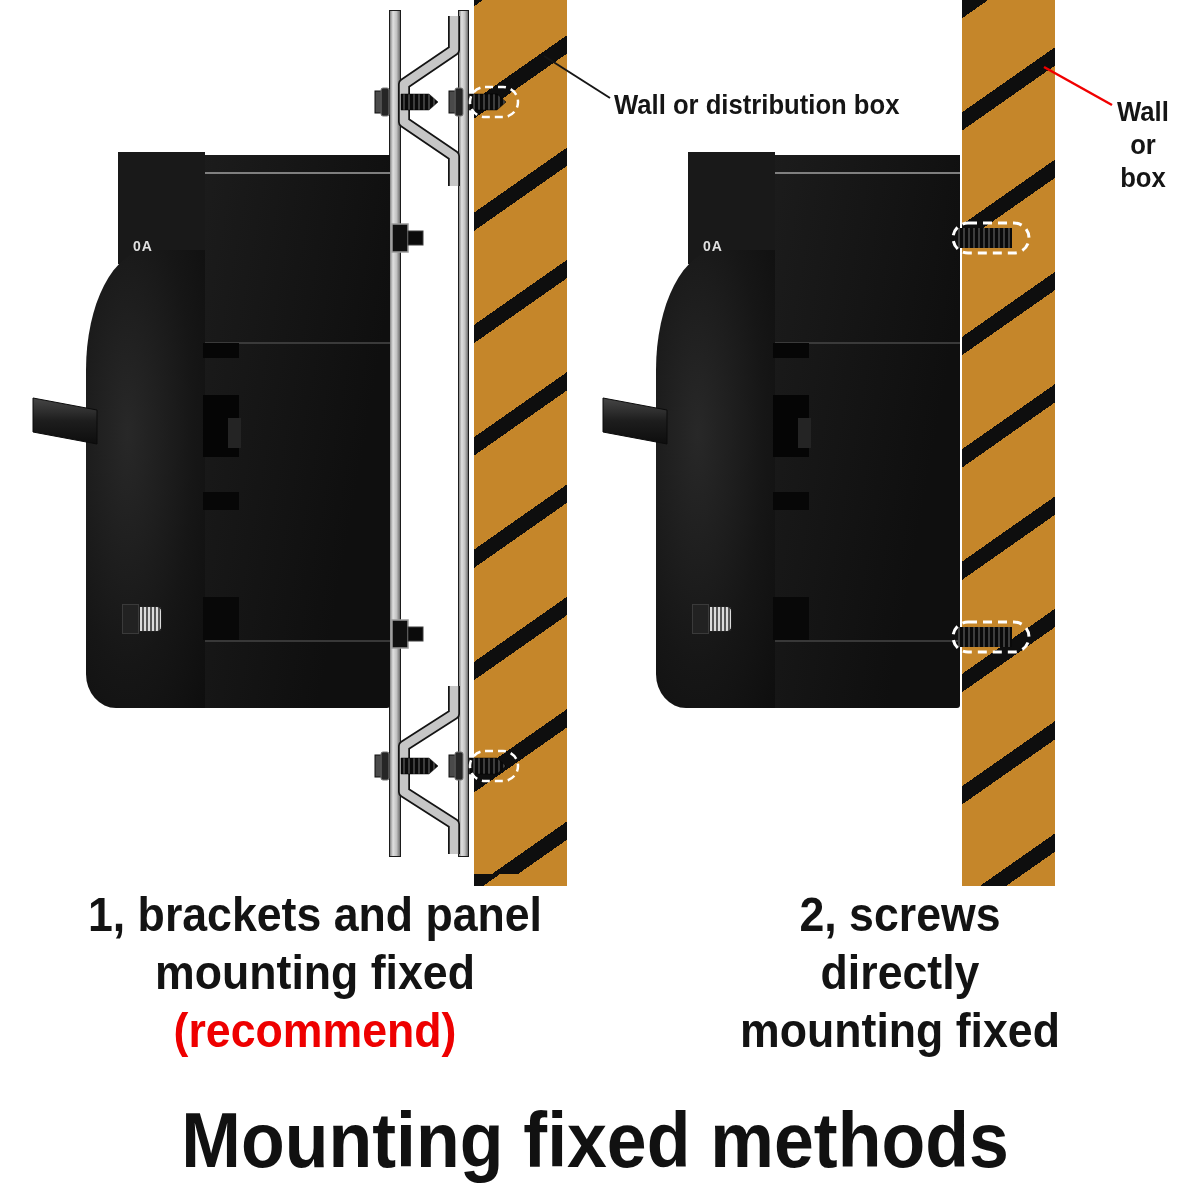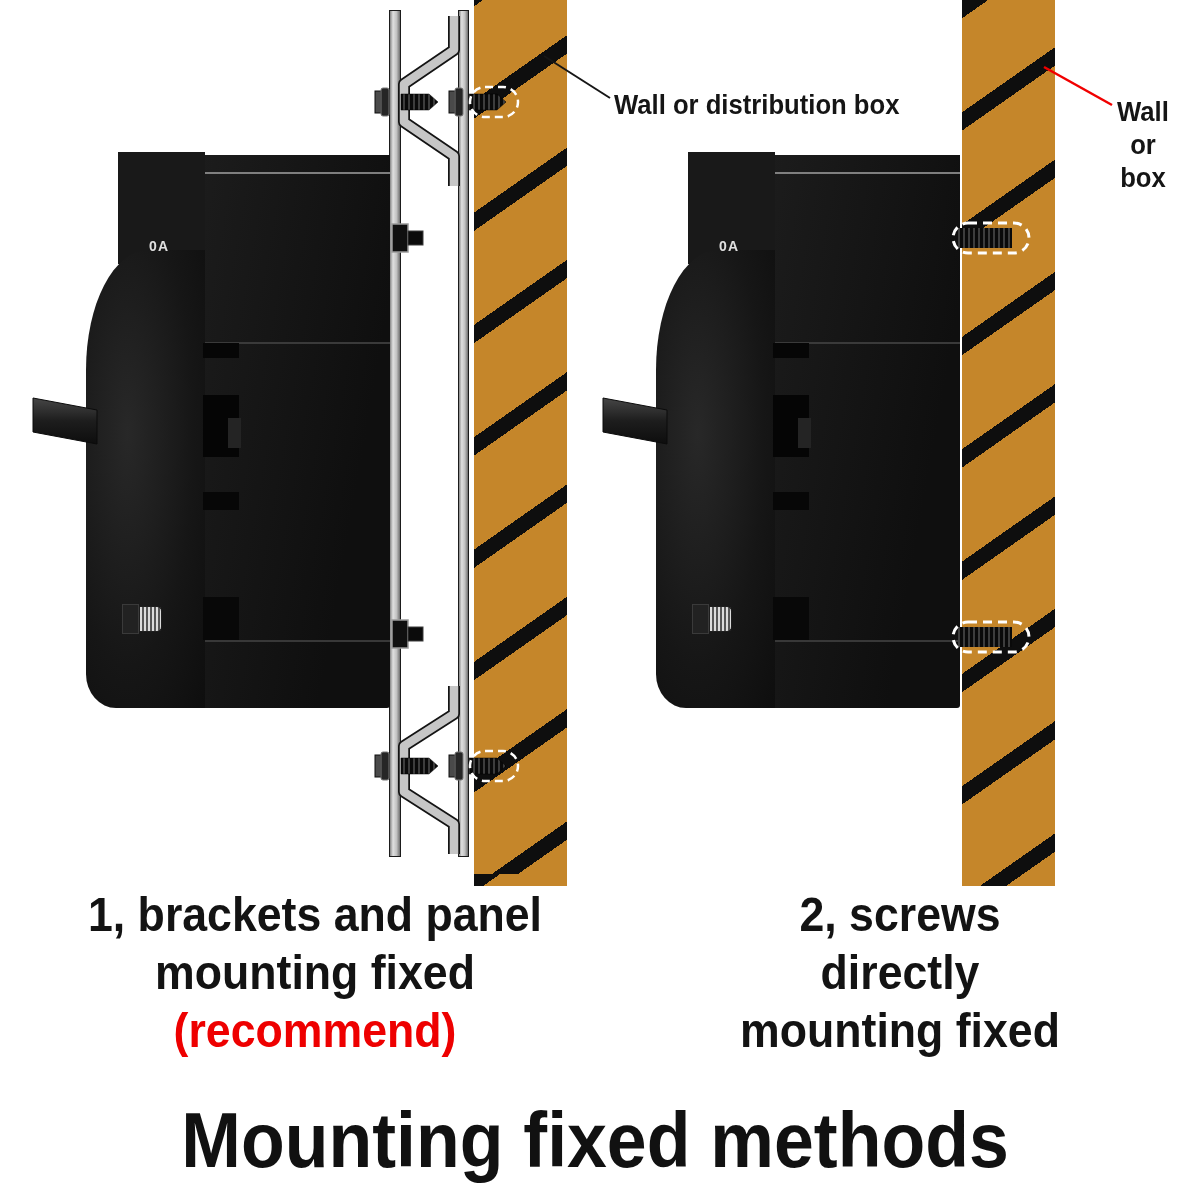--- a/index.html
+++ b/index.html
@@ -30,21 +30,21 @@
   .b-col{left:88px;top:2px;width:87px;height:112px;background:#191919;}
   .b-front{left:56px;top:100px;width:119px;height:458px;
            background:radial-gradient(ellipse at 35% 40%,#282828,#161616 60%,#0e0e0e);
            border-radius:62px 0 0 30px / 120px 0 0 34px;}
   .b-t1{left:173px;top:193px;width:36px;height:15px;background:#060606;}
   .b-t2{left:173px;top:245px;width:36px;height:62px;background:#050505;}
   .b-t2n{left:198px;top:268px;width:13px;height:30px;background:#242424;}
   .b-t3{left:173px;top:342px;width:36px;height:18px;background:#070707;}
   .b-t4{left:173px;top:447px;width:36px;height:43px;background:#080808;}
   .b-amp{left:103px;top:85px;width:36px;height:23px;color:#e0e0e0;font-size:14px;
-         font-weight:bold;line-height:23px;text-align:right;letter-spacing:1px;}
+         font-weight:bold;line-height:23px;text-align:left;letter-spacing:1px;}
   .b-screwdark{left:92px;top:454px;width:17px;height:30px;background:#222;
                border:1px solid #3a3a3a;box-sizing:border-box;}
   .b-screwshine{left:109px;top:456px;width:23px;height:26px;
                 background:repeating-linear-gradient(90deg,#dcdcdc 0 2px,#565656 2px 4px);
                 border:1px solid #1f1f1f;border-radius:0 5px 5px 0;box-sizing:border-box;}
   #breaker-left{left:30px;}
   #breaker-right{left:600px;}
 
   
   #overlay{position:absolute;left:0;top:0;width:1200px;height:1200px;pointer-events:none;}

